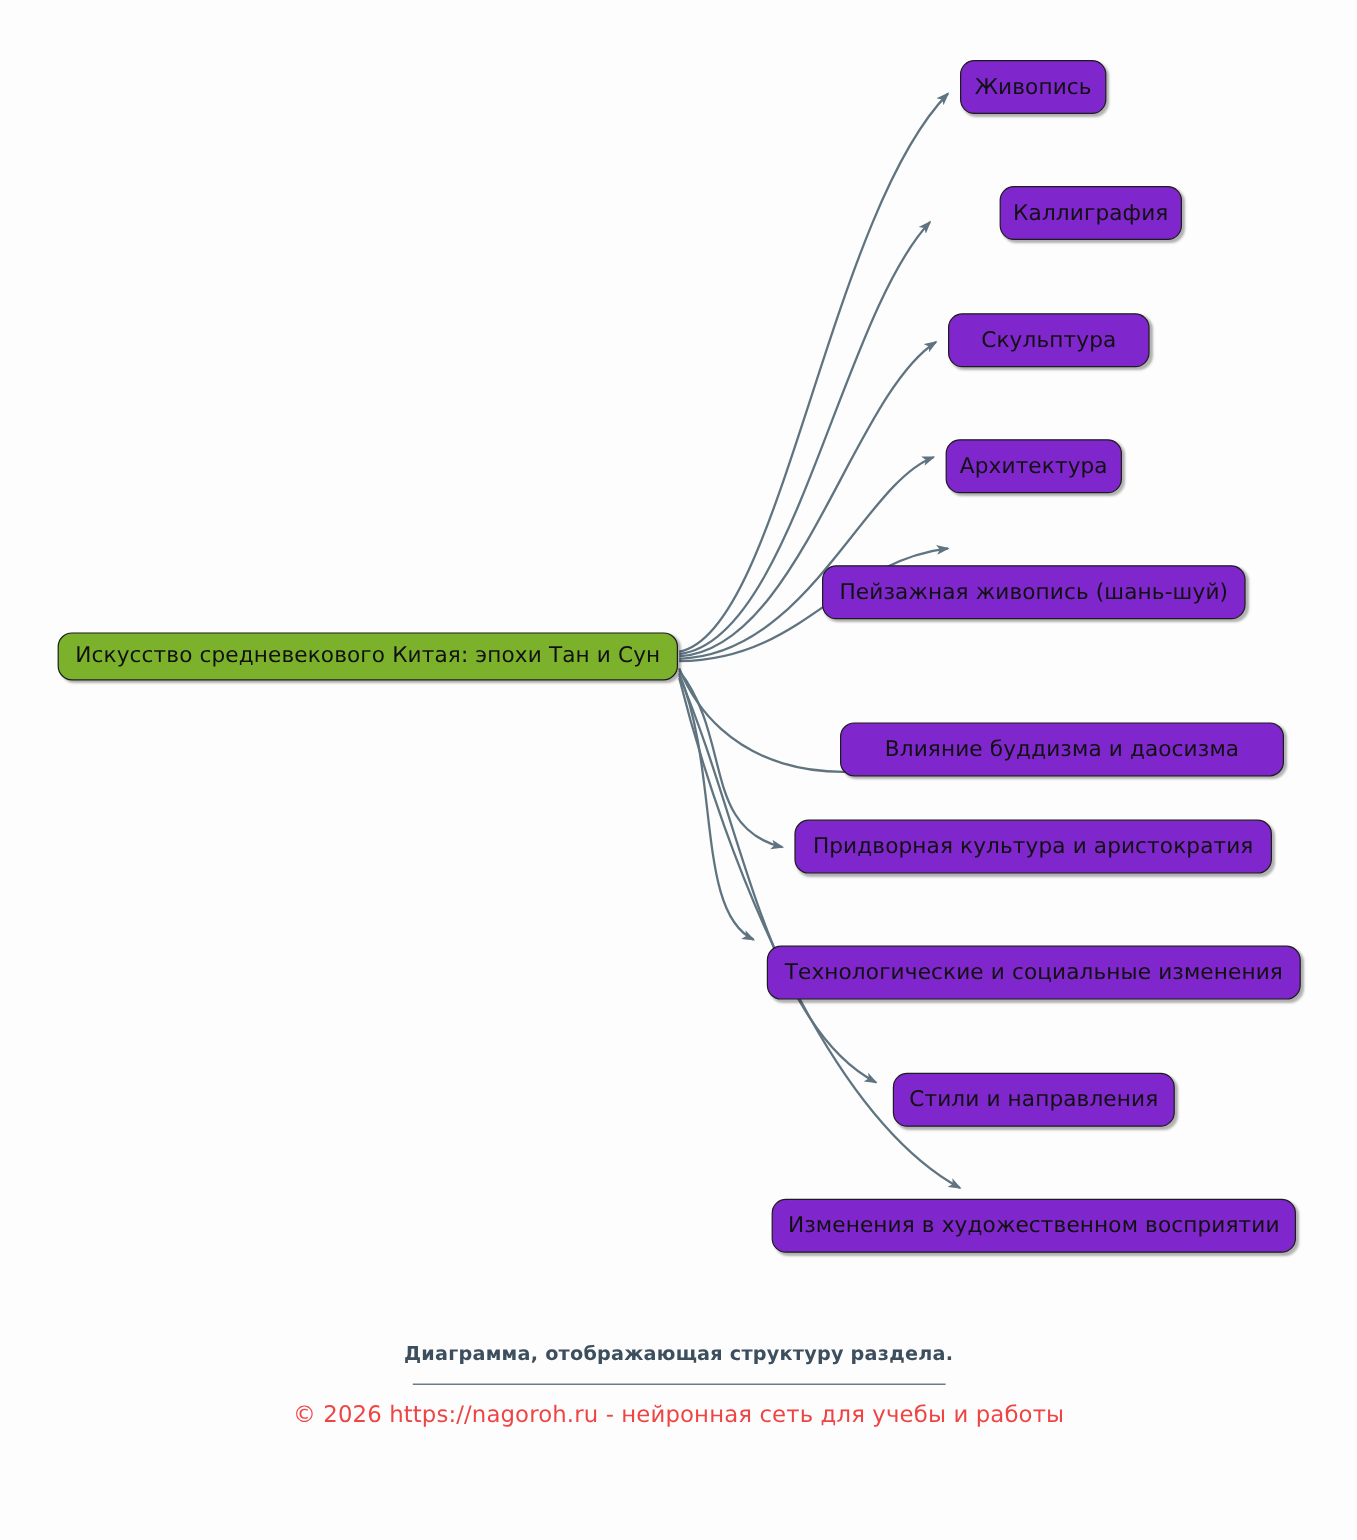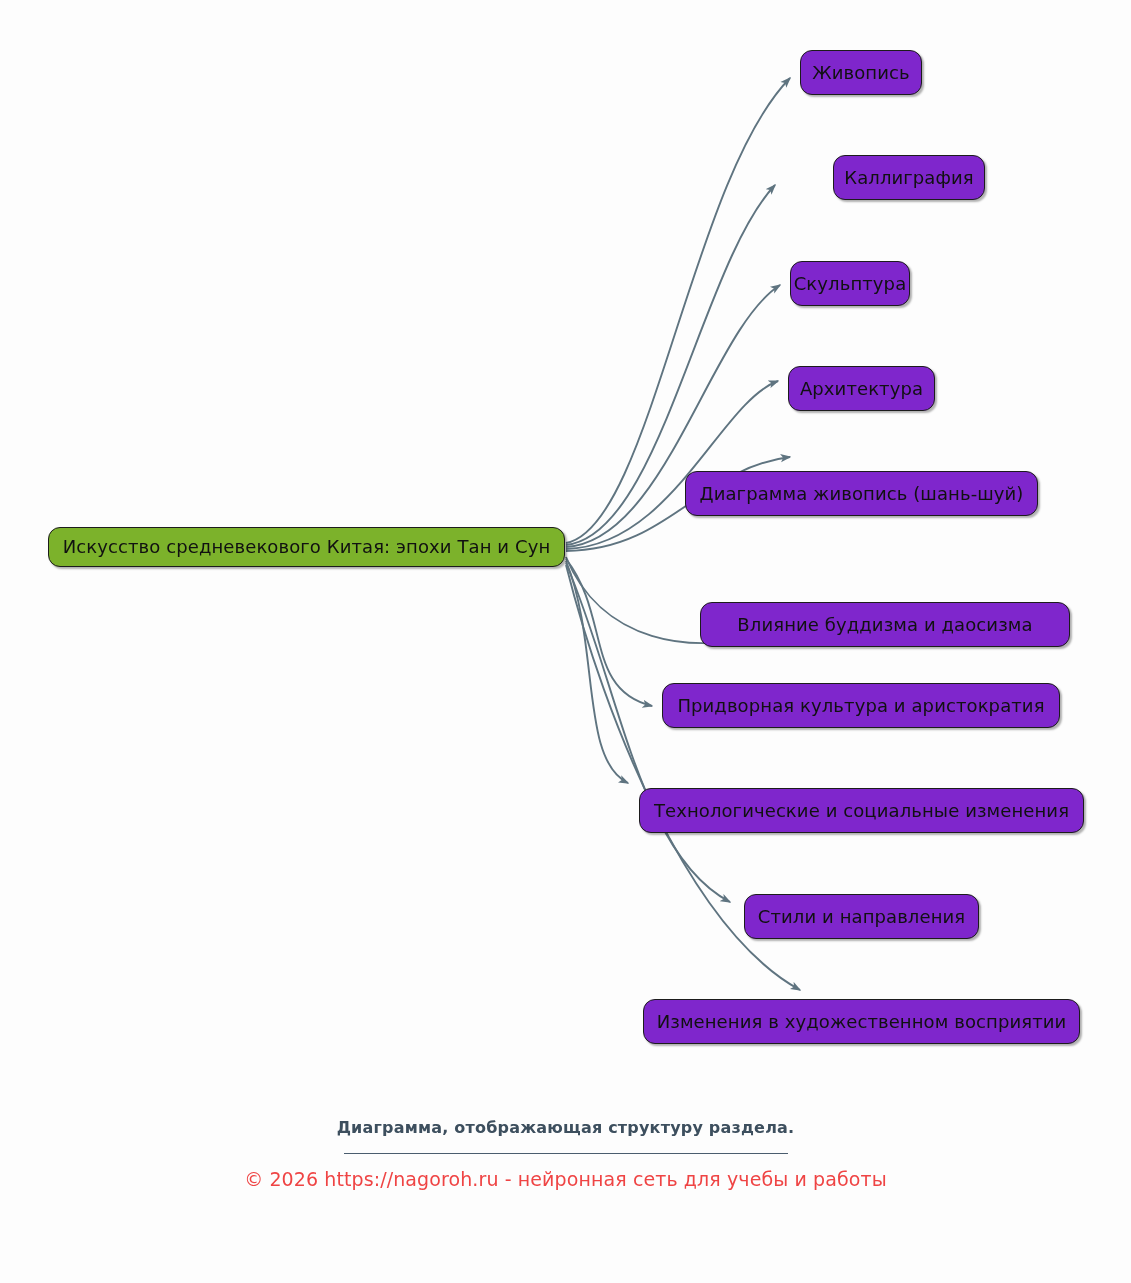--- a/index.html
+++ b/index.html
@@ -118,30 +118,30 @@
   </div>
 
   <div class="node node-branch" style="left:800px; top:50px; width:122px; height:45px;">
     <span class="node-label">Живопись</span>
   </div>
 
   <div class="node node-branch" style="left:785px; top:155px; width:152px; height:45px;margin-left:48px;">
     <span class="node-label">Каллиграфия</span>
   </div>
 
-  <div class="node node-branch" style="left:790px; top:261px; width:120px; height:45px;">
+  <div class="node node-branch" style="left:790px; top:261px; width:168px; height:45px;">
     <span class="node-label">Скульптура</span>
   </div>
 
   <div class="node node-branch" style="left:788px; top:366px; width:147px; height:45px;">
     <span class="node-label">Архитектура</span>
   </div>
 
   <div class="node node-branch" style="left:685px; top:471px; width:353px; height:45px;">
-    <span class="node-label">Диаграмма живопись (шань-шуй)</span>
+    <span class="node-label">Пейзажная живопись (шань-шуй)</span>
   </div>
 
   <div class="node node-branch" style="left:700px; top:602px; width:370px; height:45px;">
     <span class="node-label">Влияние буддизма и даосизма</span>
   </div>
 
   <div class="node node-branch" style="left:662px; top:683px; width:398px; height:45px;">
     <span class="node-label">Придворная культура и аристократия</span>
   </div>
 

